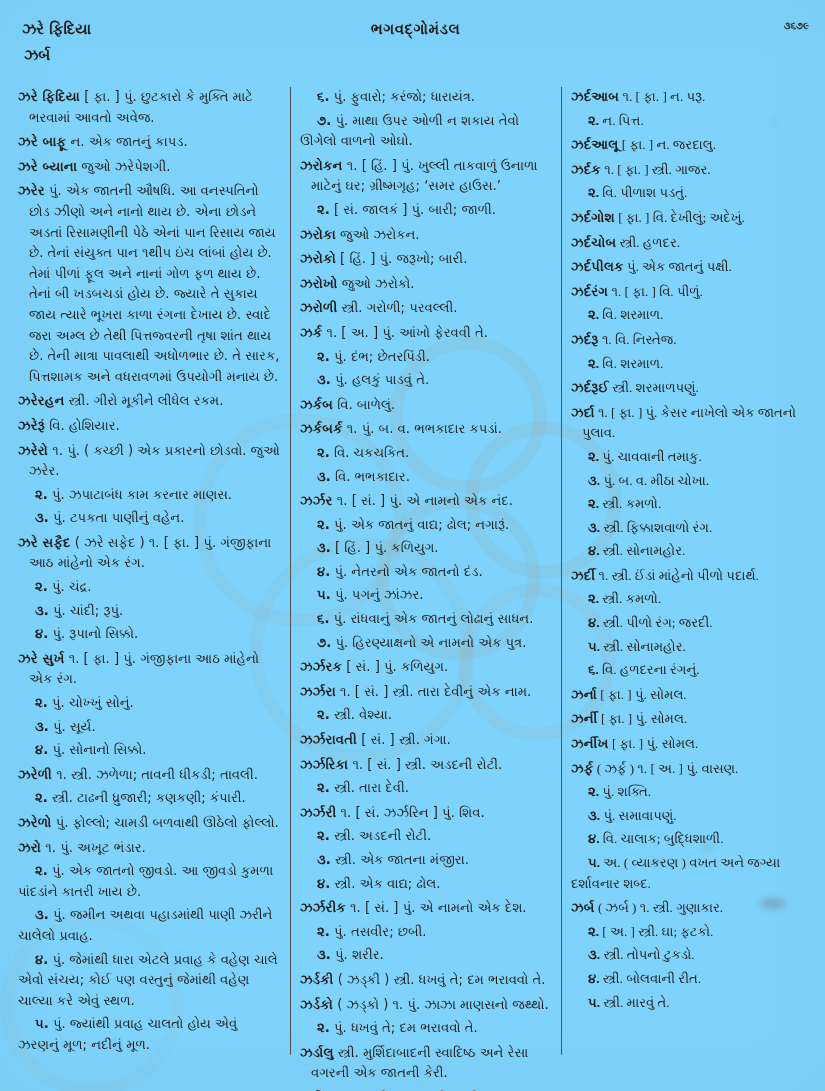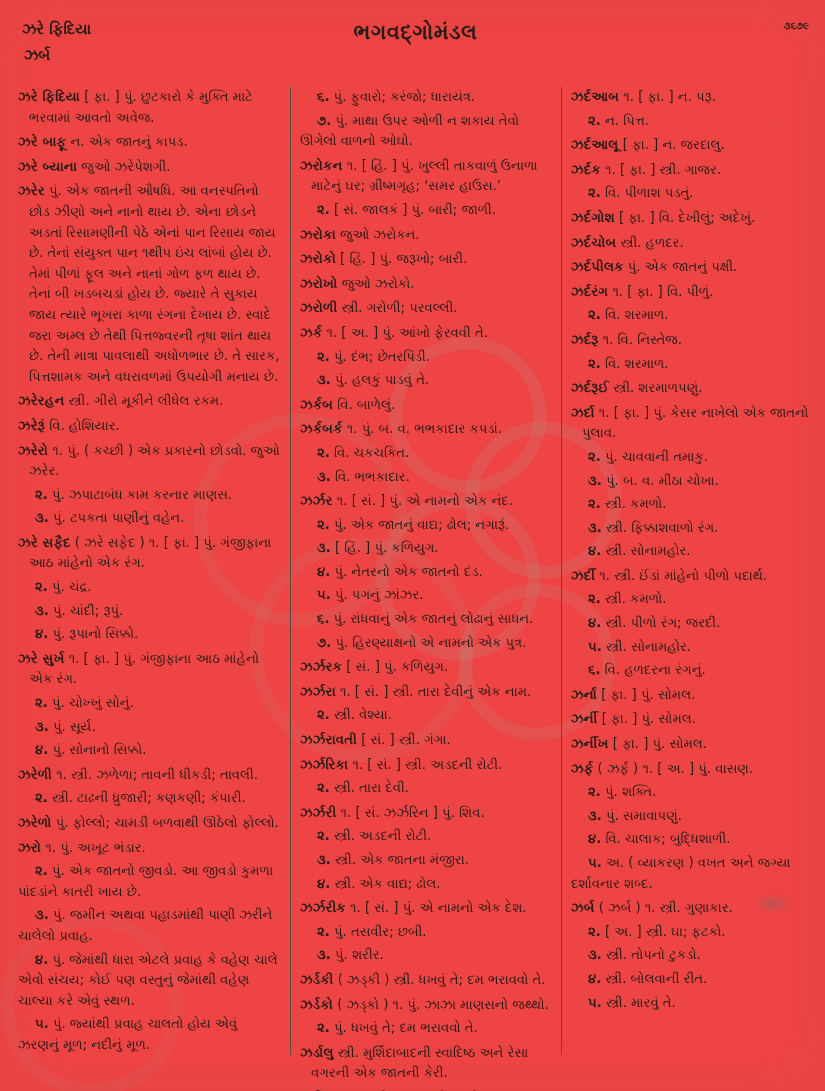--- a/index.html
+++ b/index.html
@@ -1,53 +1,53 @@
 <!DOCTYPE html>
 <html><head>
 <meta charset="utf-8">
 <style>
   html,body{margin:0;padding:0;background:#e9e7e2;}
   .page{
     position:relative;
     width:825px;height:1091px;
-    background:#ef4444;
+    background:#7dd3fc;
     font-family:"DejaVu Sans",sans-serif;
     color:#211d18;
     overflow:hidden;
     box-shadow:inset 0 0 70px rgba(90,80,60,.07);
   }
   
   .watermark{position:absolute;inset:0;z-index:0;pointer-events:none;}
   
   .smudge{position:absolute;background:rgba(110,105,98,.35);border-radius:50%;filter:blur(3px);z-index:0;}
   .smudge.s1{left:760px;top:898px;width:26px;height:11px;}
   .smudge.s2{left:652px;top:860px;width:10px;height:6px;opacity:.5;}
   .smudge.s3{left:700px;top:843px;width:14px;height:7px;opacity:.45;}
   .smudge.s4{left:770px;top:120px;width:9px;height:5px;opacity:.3;}
 
   .header-row{
     position:absolute;top:20px;left:22px;right:16px;z-index:2;
     display:flex;align-items:flex-start;
   }
   .guide-left{font-weight:bold;font-size:15px;width:200px;}
-  .page-title{flex:1;text-align:center;font-weight:bold;font-size:21px;letter-spacing:.5px;}
+  .page-title{flex:1;text-align:center;font-weight:bold;font-size:15px;letter-spacing:.5px;}
   .page-number{width:200px;text-align:right;font-size:10px;font-weight:bold;}
   .guide-left2{
     position:absolute;top:46px;left:24px;z-index:2;
     font-weight:bold;font-size:15px;
   }
 
   .columns{
     position:absolute;top:87px;left:18px;right:8px;bottom:8px;z-index:1;
     display:flex;
   }
   .col{font-size:13.2px;line-height:20.6px;}
   .col1{width:263px;}
   .col2{width:252px;}
-  .col3{flex:1;}
+  .col3{flex:1;font-family:Liberation Serif, serif;}
   .vrule{
     width:1px;background:#53504b;height:968px;
     margin:0 9px;flex:0 0 1px;
   }
   .col p{margin:0;}
   .col p.entry{margin-top:4px;padding-left:11px;text-indent:-11px;}
   .col p.sense{margin-top:3px;padding-left:0;text-indent:17px;}
   .col p:first-child{margin-top:0;}
   .col b.head{font-weight:bold;letter-spacing:.2px;}
   .col span.num{font-weight:bold;}

